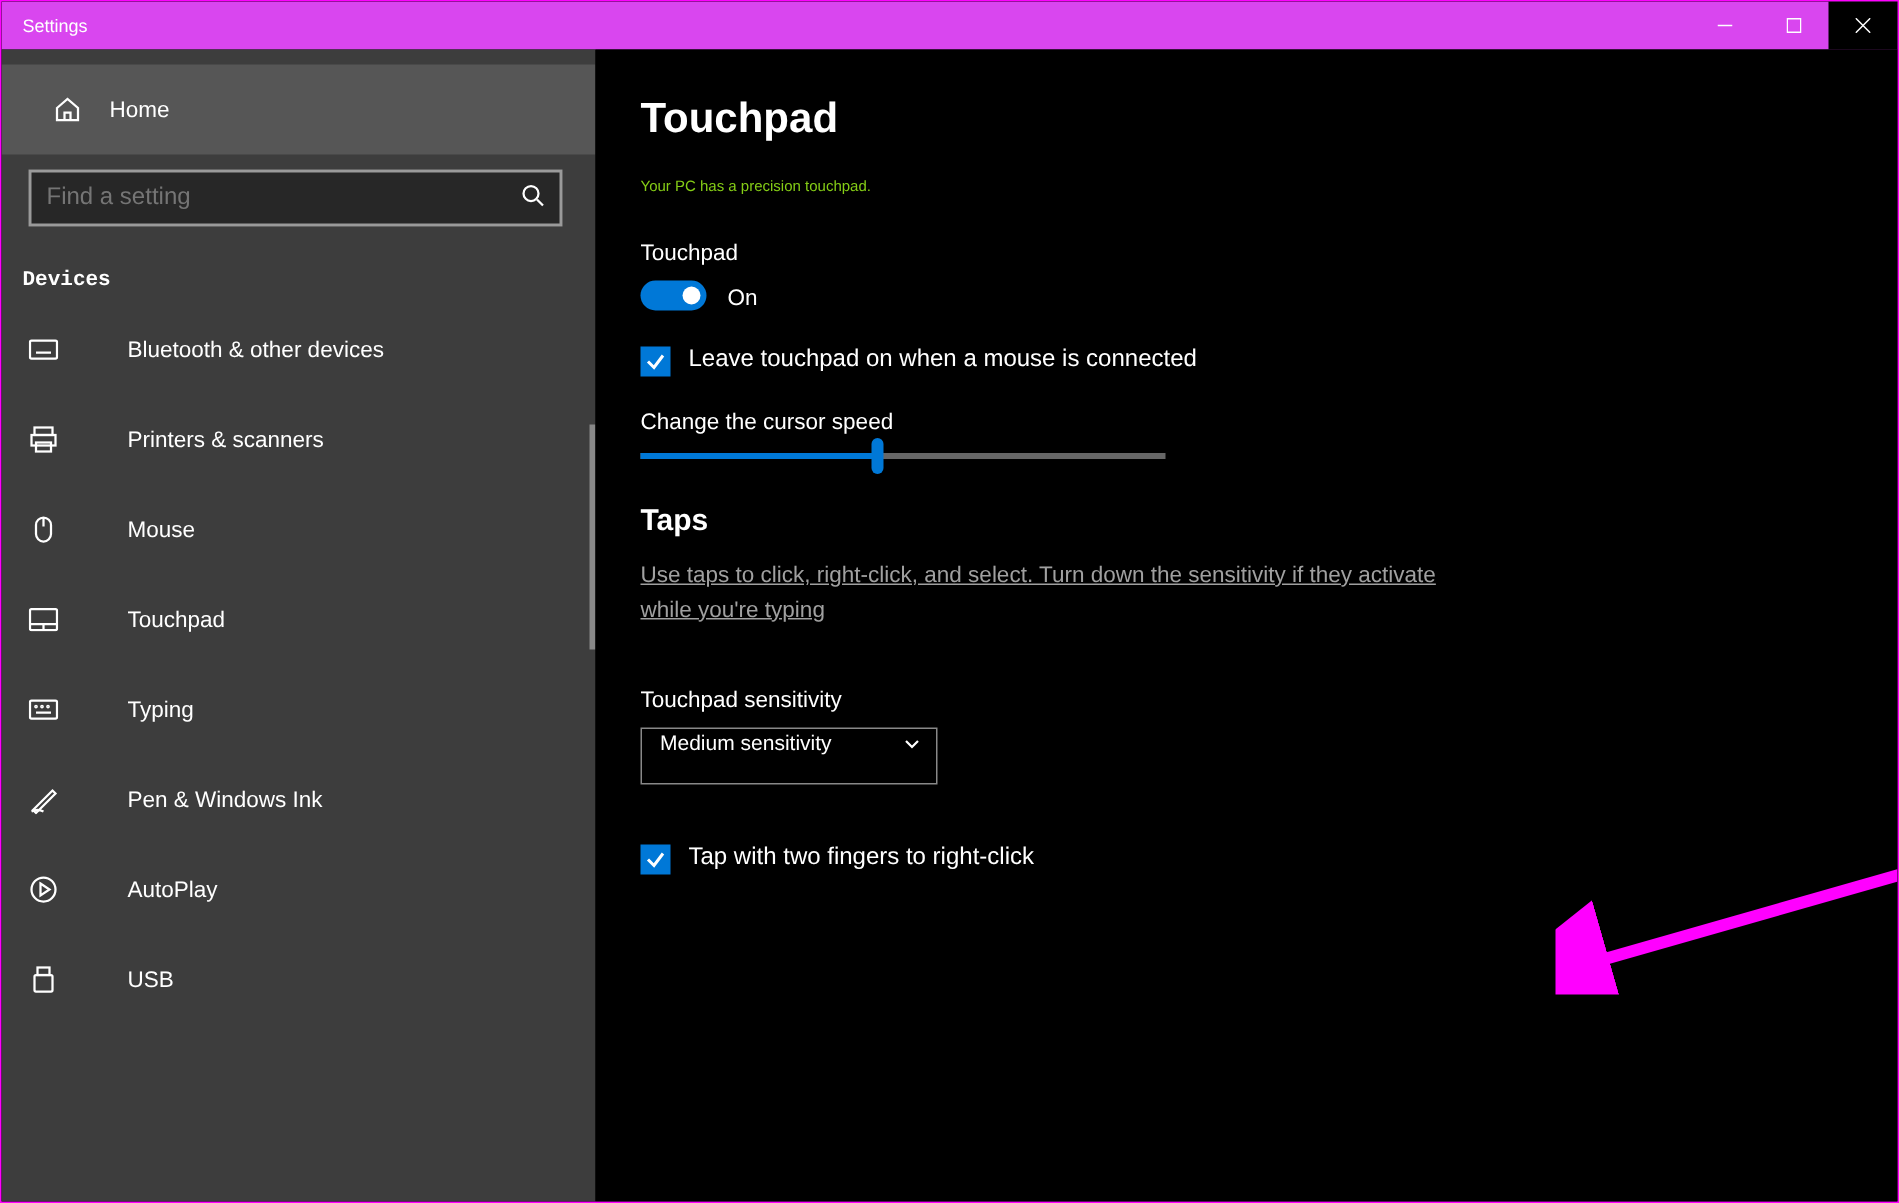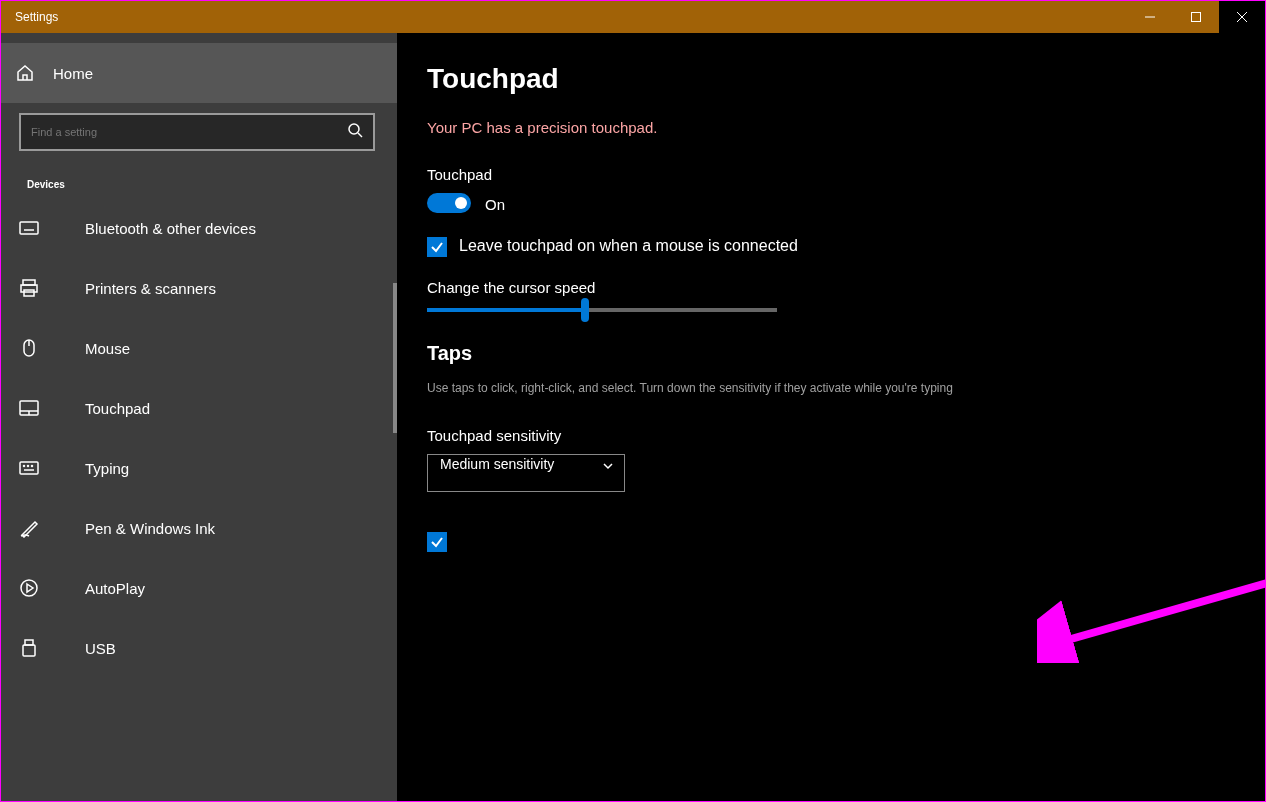--- a/index.html
+++ b/index.html
@@ -1,52 +1,52 @@
 <!DOCTYPE html>
 <html><head>
 <meta charset="utf-8">
 <style>
 * { margin: 0; padding: 0; box-sizing: border-box; font-family: "Segoe UI", sans-serif; }
 body { width: 1266px; height: 802px; background: #000; color: #fff; overflow: hidden; border: 1px solid magenta; position: relative; }
-.titlebar { height: 32px; display: flex; align-items: center; background: #a16207; }
+.titlebar { height: 32px; display: flex; align-items: center; background: #d946ef; }
 .titlebar-title { font-size: 12px; padding-left: 14px; color: #fff; flex: 1; }
 .win-controls { display: flex; }
 .win-btn { width: 46px; height: 32px; display: flex; align-items: center; justify-content: center; color: #fff; font-size: 11px; }
 .win-btn.close { background: #000; }
 .container { display: flex; height: calc(100% - 32px); }
 .sidebar { width: 396px; background: #3d3d3d; display: flex; flex-direction: column; overflow: hidden; position: relative; }
-.home-row { height: 60px; display: flex; align-items: center; padding: 0 14px; background: rgba(255,255,255,0.13); margin-top: 10px; }
+.home-row { height: 60px; display: flex; align-items: center; padding: 0 34px; background: rgba(255,255,255,0.13); margin-top: 10px; }
 .home-row .icon { width: 20px; height: 20px; margin-right: 18px; }
 .home-row .label { font-size: 15px; }
 .search-wrap { padding: 10px 18px 14px; }
 .search-box { width: 356px; height: 38px; background: rgba(0,0,0,0.35); border: 2px solid #9a9a9a; display: flex; align-items: center; padding: 0 10px; }
-.search-box input { background: transparent; border: none; outline: none; color: #ccc; font-size: 11px; flex: 1; }
-.section-header { font-size: 10px; font-weight: 600; padding: 14px 26px 8px; }
+.search-box input { background: transparent; border: none; outline: none; color: #ccc; font-size: 16px; flex: 1; }
+.section-header { font-size: 14px; font-weight: 600; padding: 14px 14px 8px; font-family: Liberation Mono, monospace; }
 .nav-item { height: 60px; display: flex; align-items: center; padding: 0 18px; cursor: default; gap: 28px; }
 .nav-item .icon { width: 20px; height: 20px; margin-right: 18px; display: flex; align-items: center; justify-content: center; }
 .nav-item .label { font-size: 15px; }
 .nav-items { flex: 1; overflow: hidden; }
 .scrollbar { position: absolute; right: 0; top: 250px; width: 4px; height: 150px; background: #888; }
 .content { flex: 1; background: #000; padding: 30px 30px 0 30px; position: relative; overflow: hidden; }
 .page-title { font-size: 28px; font-weight: 600; margin-bottom: 24px; }
-.desc { color: #fca5a5; font-size: 15px; margin-bottom: 30px; }
+.desc { color: #84cc16; font-size: 10px; margin-bottom: 30px; }
 .field-label { font-size: 15px; margin-bottom: 10px; }
 .toggle-row { display: flex; align-items: flex-end; margin-bottom: 24px; }
 .toggle { width: 44px; height: 20px; background: #0078d7; border-radius: 10px; position: relative; margin-right: 14px; }
 .toggle .knob { width: 12px; height: 12px; background: #fff; border-radius: 50%; position: absolute; top: 4px; right: 4px; }
 .toggle-label { font-size: 15px; }
 .check-row { display: flex; align-items: flex-start; margin-bottom: 22px; }
 .check { width: 20px; height: 20px; background: #0078d7; margin-right: 12px; display: flex; align-items: center; justify-content: center; }
 .check svg { width: 14px; height: 14px; }
 .slider-wrap { margin-bottom: 30px; }
 .slider { width: 350px; height: 4px; background: #666; position: relative; margin-top: 12px; }
 .slider .fill { position: absolute; left: 0; top: 0; height: 100%; width: 45%; background: #0078d7; }
 .slider .thumb { position: absolute; left: 45%; top: 50%; transform: translate(-50%,-50%); width: 8px; height: 24px; background: #0078d7; border-radius: 4px; }
 .section-title { font-size: 20px; font-weight: 600; margin-bottom: 14px; margin-top: 10px; }
-.section-desc { color: #a0a0a0; font-size: 12px; margin-bottom: 30px; max-width: 560px; line-height: 1.5; }
+.section-desc { color: #a0a0a0; font-size: 15px; margin-bottom: 40px; max-width: 560px; line-height: 1.5; text-decoration: underline; }
 .dropdown { width: 198px; height: 38px; border: 1px solid #888; background: #000; display: flex; align-items: center; justify-content: space-between; padding: 0 10px 18px 12px; margin-bottom: 40px; margin-top: 8px; }
 .dropdown .val { font-size: 14px; }
 .dropdown .chev { width: 12px; height: 12px; }
 .arrow-annotation { position: absolute; left: 640px; top: 540px; pointer-events: none; }
 svg.stroke-white { stroke: #fff; fill: none; stroke-width: 1.5; }
 </style>
 </head>
 <body>
 
 <div class="titlebar">
@@ -220,20 +220,21 @@
             <path d="M2 4 L6 8 L10 4" stroke="#fff" fill="none" stroke-width="1.5"></path>
           </svg></span>
     </div>
 
     <div class="check-row">
       <div class="check">
           <svg viewBox="0 0 14 14">
             <path d="M2 7 L6 11 L12 3" stroke="#fff" stroke-width="2" fill="none"></path>
           </svg>
         </div>
+      <div>Tap with two fingers to right-click</div>
     </div>
 
     <svg class="arrow-annotation" width="260" height="90">
       <defs>
           <marker id="ah" markerWidth="14" markerHeight="14" refX="2" refY="5" orient="auto">
             <path d="M0 0 L12 5 L0 10 Z" fill="magenta"></path>
           </marker>
         </defs>
       <line x1="230" y1="10" x2="20" y2="70" stroke="magenta" stroke-width="8" marker-end="url(#ah)"></line>
     </svg>

